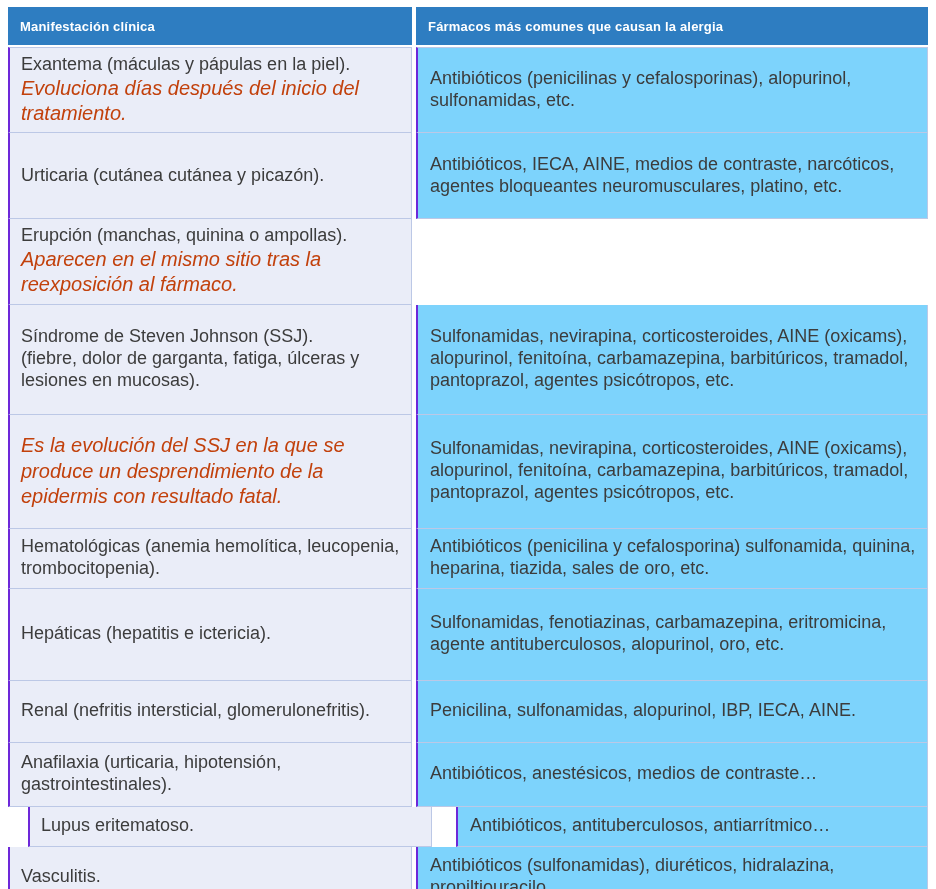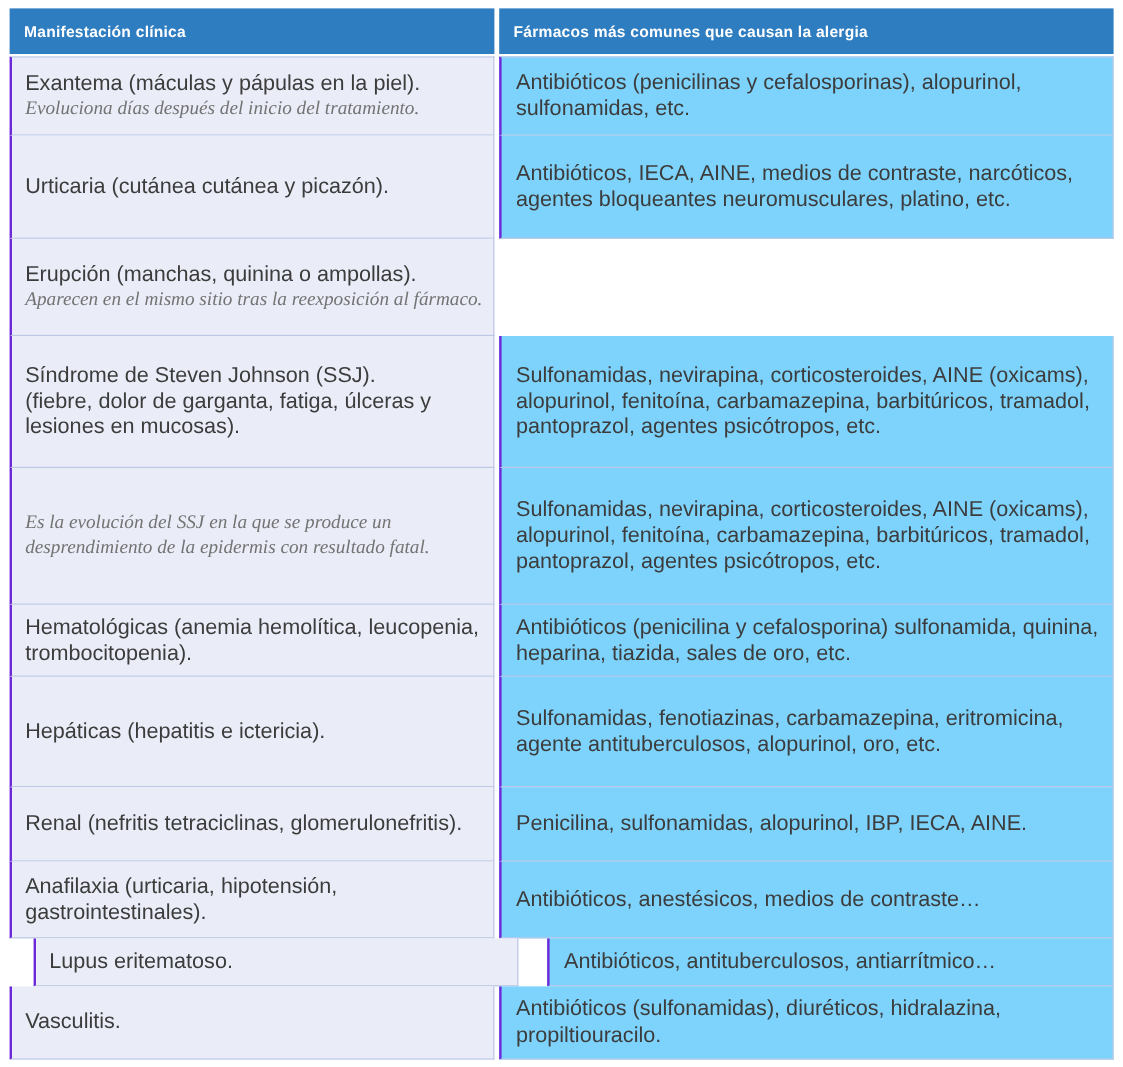--- a/index.html
+++ b/index.html
@@ -68,24 +68,23 @@
     background: #eaedf8;
   }
   .cell-right {
     flex: 1;
     background: #7dd3fc;
     padding-left: 12px;
     padding-right: 5px;
   }
   .note {
     font-style: italic;
-    font-size: 16px;
+    font-size: 20px;
     line-height: 1.26;
-    color: #737373;
-    font-family: Liberation Serif, serif;
+    color: #c2410c;
   }
   .sub:empty, .note:empty { display: none; }
   
   .rows .row:nth-child(1)  .cell { min-height: 66px; }
   .rows .row:nth-child(2)  .cell { min-height: 86px; }
   .rows .row:nth-child(3)  .cell { min-height: 81px; }
   .rows .row:nth-child(4)  .cell { min-height: 110px; }
   .rows .row:nth-child(5)  .cell { min-height: 114px; }
   .rows .row:nth-child(6)  .cell { min-height: 60px; }
   .rows .row:nth-child(7)  .cell { min-height: 92px; }
@@ -172,21 +171,21 @@
           <div class="title">Hepáticas (hepatitis e ictericia).</div>
 
         </div>
         <div class="cell cell-right">
           <div>Sulfonamidas, fenotiazinas, carbamazepina, eritromicina, agente antituberculosos, alopurinol, oro, etc.</div>
         </div>
       </div>
 
       <div class="row">
         <div class="cell cell-left">
-          <div class="title">Renal (nefritis tetraciclinas, glomerulonefritis).</div>
+          <div class="title">Renal (nefritis intersticial, glomerulonefritis).</div>
 
         </div>
         <div class="cell cell-right">
           <div>Penicilina, sulfonamidas, alopurinol, IBP, IECA, AINE.</div>
         </div>
       </div>
 
       <div class="row">
         <div class="cell cell-left">
           <div class="title">Anafilaxia (urticaria, hipotensión, gastrointestinales).</div>

